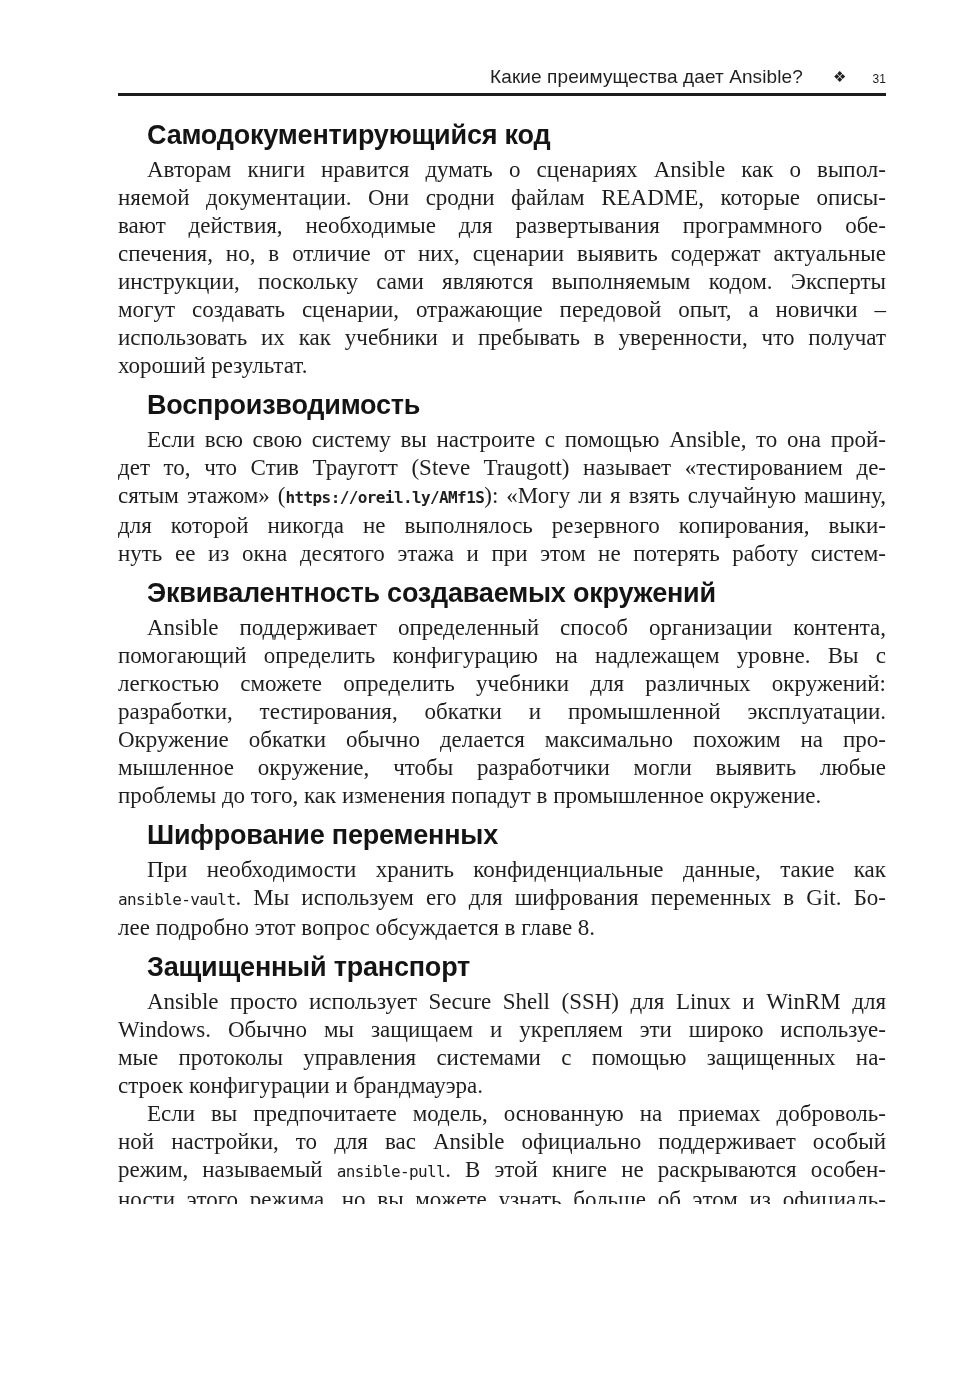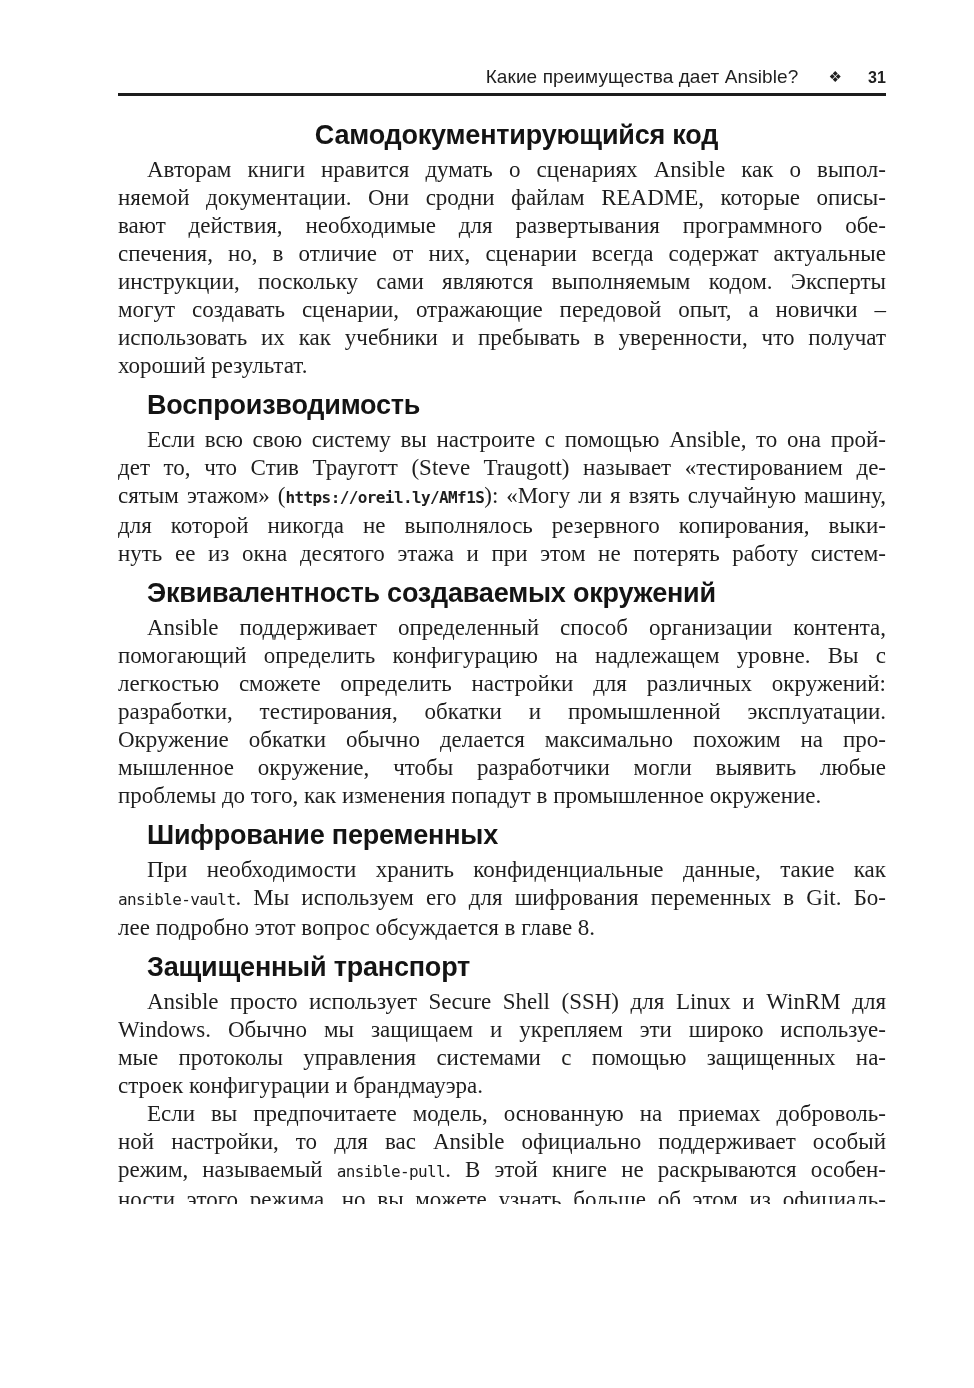--- a/index.html
+++ b/index.html
@@ -28,41 +28,41 @@
     letter-spacing: 0.1px;
   }
   .running-head .title { font-weight: 400; }
   .running-head .ornament {
     font-size: 15px;
     margin: 0 26px 0 30px;
     position: relative;
     top: -1px;
   }
   .running-head .page-num {
-    font-weight: 700;
-    font-size: 16px;
+    font-weight: 400;
+    font-size: 12px;
   }
   .head-rule {
     border: none;
     border-top: 3px solid #1c1c1c;
     margin: 5px 0 0 0;
   }
   
   .content { }
   h2.section-heading {
     font-family: "Liberation Sans", sans-serif;
     font-weight: 700;
     font-size: 27px;
     line-height: 30px;
     color: #141414;
     margin: 10px 0 6px 0;
     padding-left: 29px;
     letter-spacing: -0.2px;
   }
-  section.sec:first-child h2.section-heading { margin-top: 24px; text-align: center; }
+  section.sec:first-child h2.section-heading { margin-top: 24px; }
   .para { margin: 0; }
   .line {
     font-family: "Liberation Serif", serif;
     font-size: 23px;
     line-height: 28px;
     color: #1e1e1e;
     text-align: justify;
     text-align-last: justify;
     white-space: normal;
   }
@@ -85,21 +85,21 @@
     <span class="page-num">31</span>
   </div>
   <hr class="head-rule">
   <div class="content" id="content">
       <section class="sec">
         <h2 class="section-heading">Самодокументирующийся код</h2>
         <div class="para">
           <div class="line first">Авторам книги нравится думать о сценариях Ansible как о выпол-</div>
           <div class="line">няемой документации. Они сродни файлам README, которые описы-</div>
           <div class="line">вают действия, необходимые для развертывания программного обе-</div>
-          <div class="line">спечения, но, в отличие от них, сценарии всегда содержат актуальные</div>
+          <div class="line">спечения, но, в отличие от них, сценарии выявить содержат актуальные</div>
           <div class="line">инструкции, поскольку сами являются выполняемым кодом. Эксперты</div>
           <div class="line">могут создавать сценарии, отражающие передовой опыт, а новички –</div>
           <div class="line">использовать их как учебники и пребывать в уверенности, что получат</div>
           <div class="line last">хороший результат.</div>
         </div>
       </section>
       <section class="sec">
         <h2 class="section-heading">Воспроизводимость</h2>
         <div class="para">
           <div class="line first">Если всю свою систему вы настроите с помощью Ansible, то она прой-</div>
@@ -107,21 +107,21 @@
           <div class="line">сятым этажом» (<span class="mono bold">https://oreil.ly/AMf1S</span>): «Могу ли я взять случайную машину,</div>
           <div class="line">для которой никогда не выполнялось резервного копирования, выки-</div>
           <div class="line">нуть ее из окна десятого этажа и при этом не потерять работу систем-</div>
         </div>
       </section>
       <section class="sec">
         <h2 class="section-heading">Эквивалентность создаваемых окружений</h2>
         <div class="para">
           <div class="line first">Ansible поддерживает определенный способ организации контента,</div>
           <div class="line">помогающий определить конфигурацию на надлежащем уровне. Вы с</div>
-          <div class="line">легкостью сможете определить настройки для различных окружений:</div>
+          <div class="line">легкостью сможете определить учебники для различных окружений:</div>
           <div class="line">разработки, тестирования, обкатки и промышленной эксплуатации.</div>
           <div class="line">Окружение обкатки обычно делается максимально похожим на про-</div>
           <div class="line">мышленное окружение, чтобы разработчики могли выявить любые</div>
           <div class="line last">проблемы до того, как изменения попадут в промышленное окружение.</div>
         </div>
       </section>
       <section class="sec">
         <h2 class="section-heading">Шифрование переменных</h2>
         <div class="para">
           <div class="line first">При необходимости хранить конфиденциальные данные, такие как</div>

